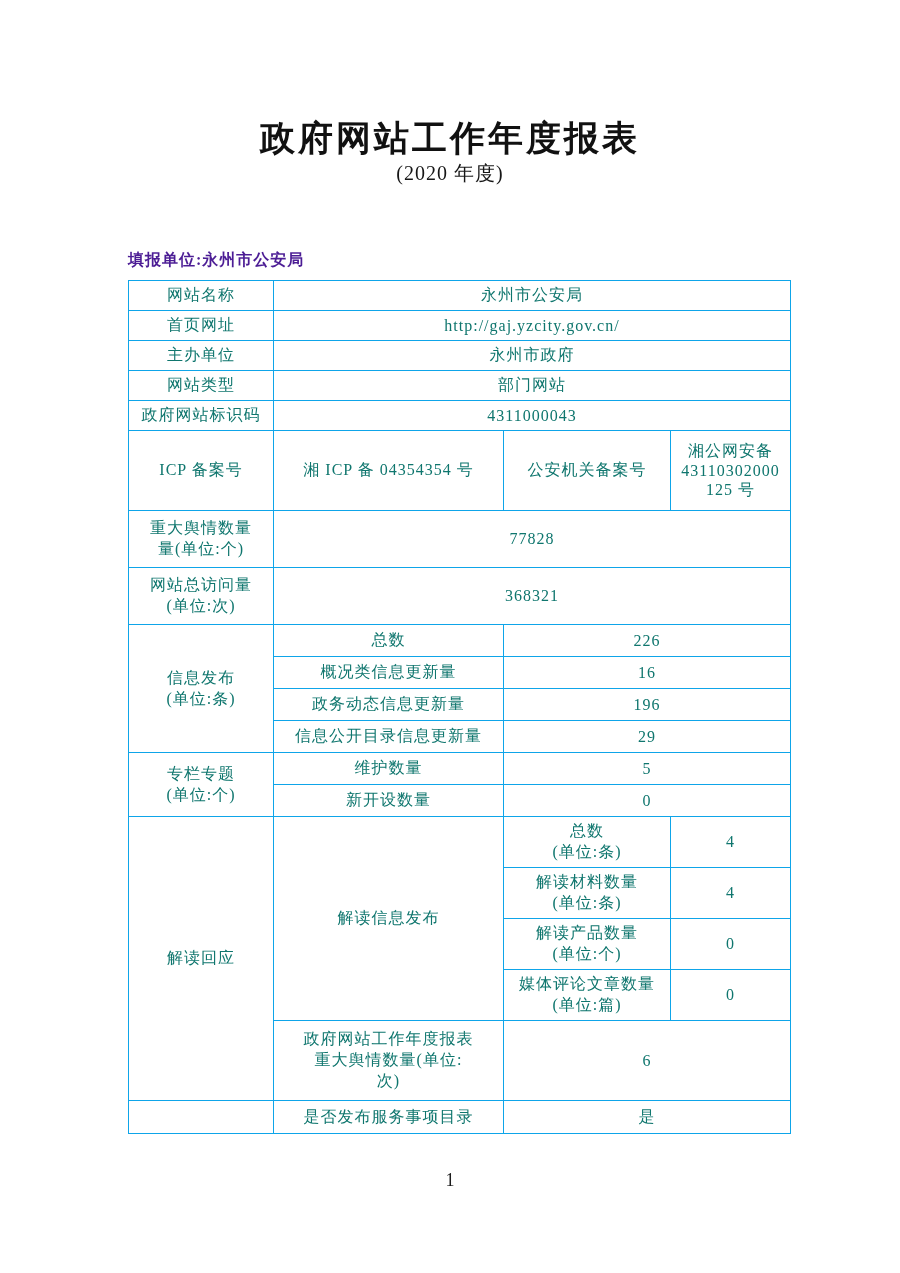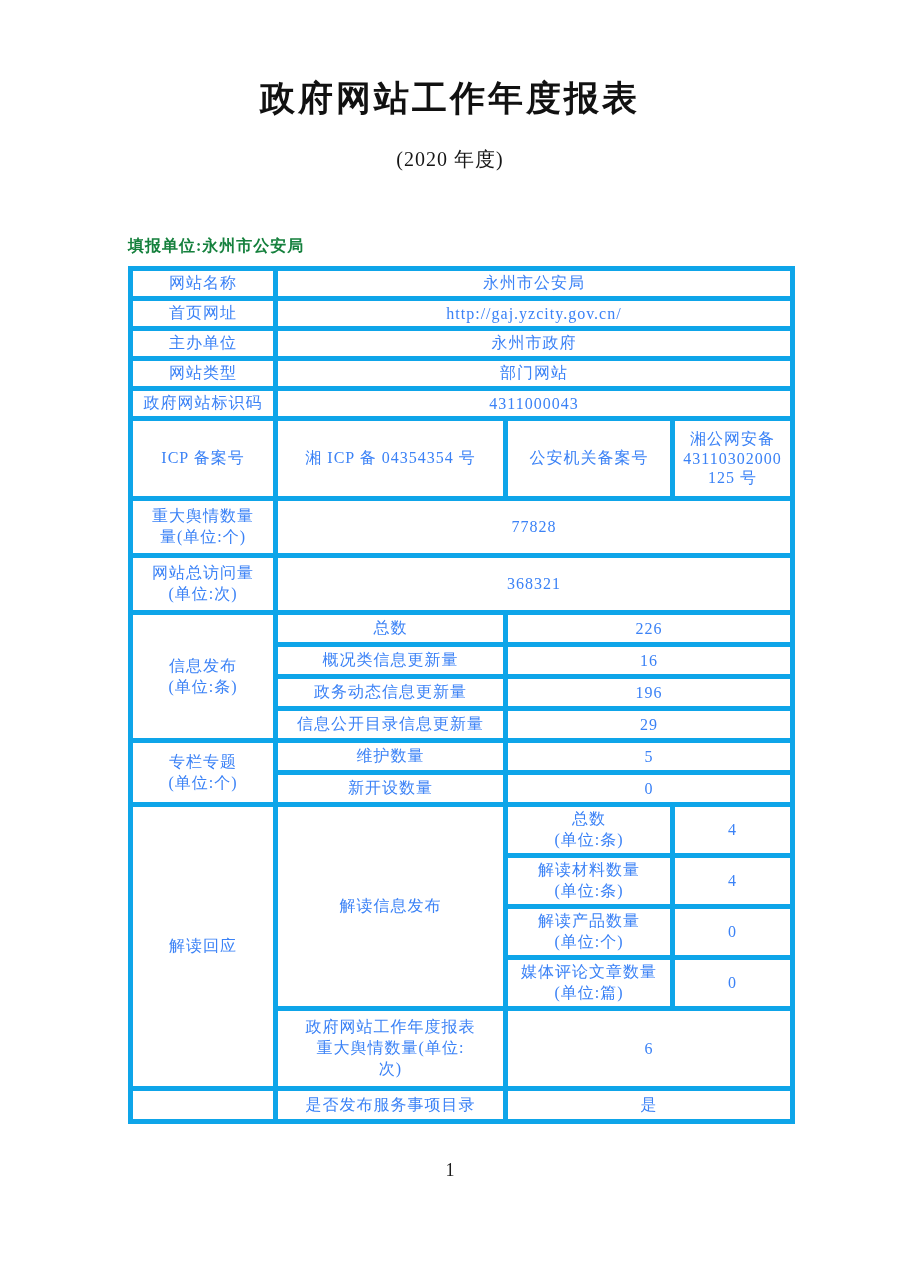--- a/index.html
+++ b/index.html
@@ -3,64 +3,63 @@
 <meta charset="utf-8">
 <style>
   * { margin: 0; padding: 0; box-sizing: border-box; }
   html, body {
     width: 900px; height: 1273px;
     background: #ffffff;
     color: #1c1c1c;
     font-family: "Liberation Serif", "DejaVu Serif", serif;
     overflow: hidden;
   }
-  .sheet { width: 900px; height: 1273px; padding-top: 76px; position: relative; }
+  .sheet { width: 900px; height: 1273px; padding-top: 116px; position: relative; }
 
   .doc-title {
     text-align: center;
     font-family: "Liberation Sans", "DejaVu Sans", sans-serif;
     font-weight: 900;
     font-size: 35px;
     letter-spacing: 3px;
     line-height: 44px;
     color: #111;
   }
   .doc-subtitle {
     text-align: center;
     font-size: 20px;
     letter-spacing: 1px;
     line-height: 26px;
-    margin-top: 26px;
     color: #161616;
   }
   .report-unit {
     margin-left: 128px;
     margin-top: 62px;
     font-size: 16px;
     font-weight: 700;
     letter-spacing: 1px;
     line-height: 24px;
-    color: #15803d;
+    color: #4c1d95;
   }
 
   table.report {
     margin-left: 128px;
     margin-top: 8px;
     border-collapse: collapse;
     table-layout: fixed;
     width: 662px;
   }
   table.report td {
-    border: 5px solid #0ea5e9;
+    border: 1px solid #0ea5e9;
     text-align: center;
     vertical-align: middle;
     font-size: 16px;
     letter-spacing: 1px;
     padding: 2px 4px;
-    color: #3b82f6;
+    color: #0f766e;
   }
   col.c1 { width: 145px; }
   col.c2 { width: 230px; }
   col.c3 { width: 167px; }
   col.c4 { width: 120px; }
 
   .pre { white-space: pre-line; }
   .num { letter-spacing: 0.5px; }
 
   tr.r-basic td   { height: 30px; }

